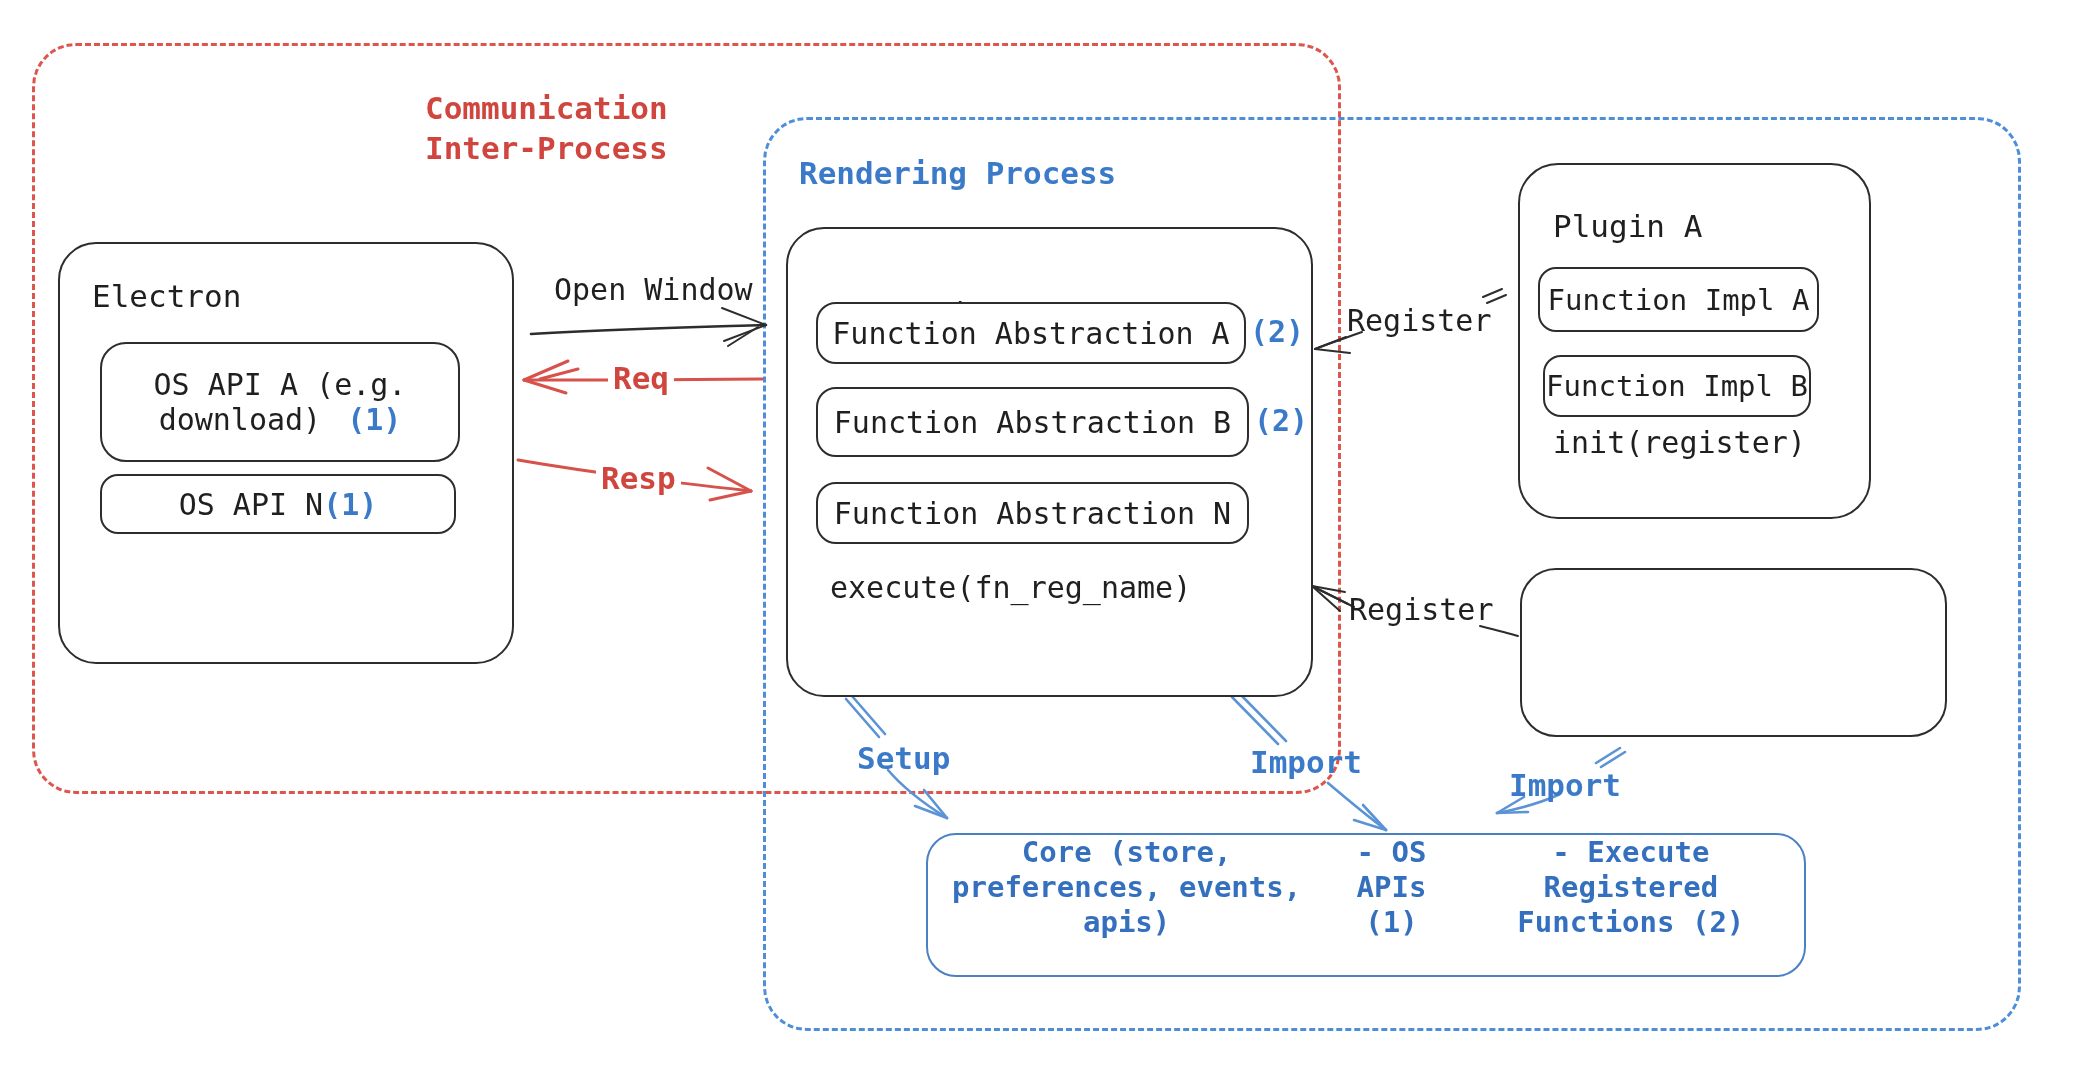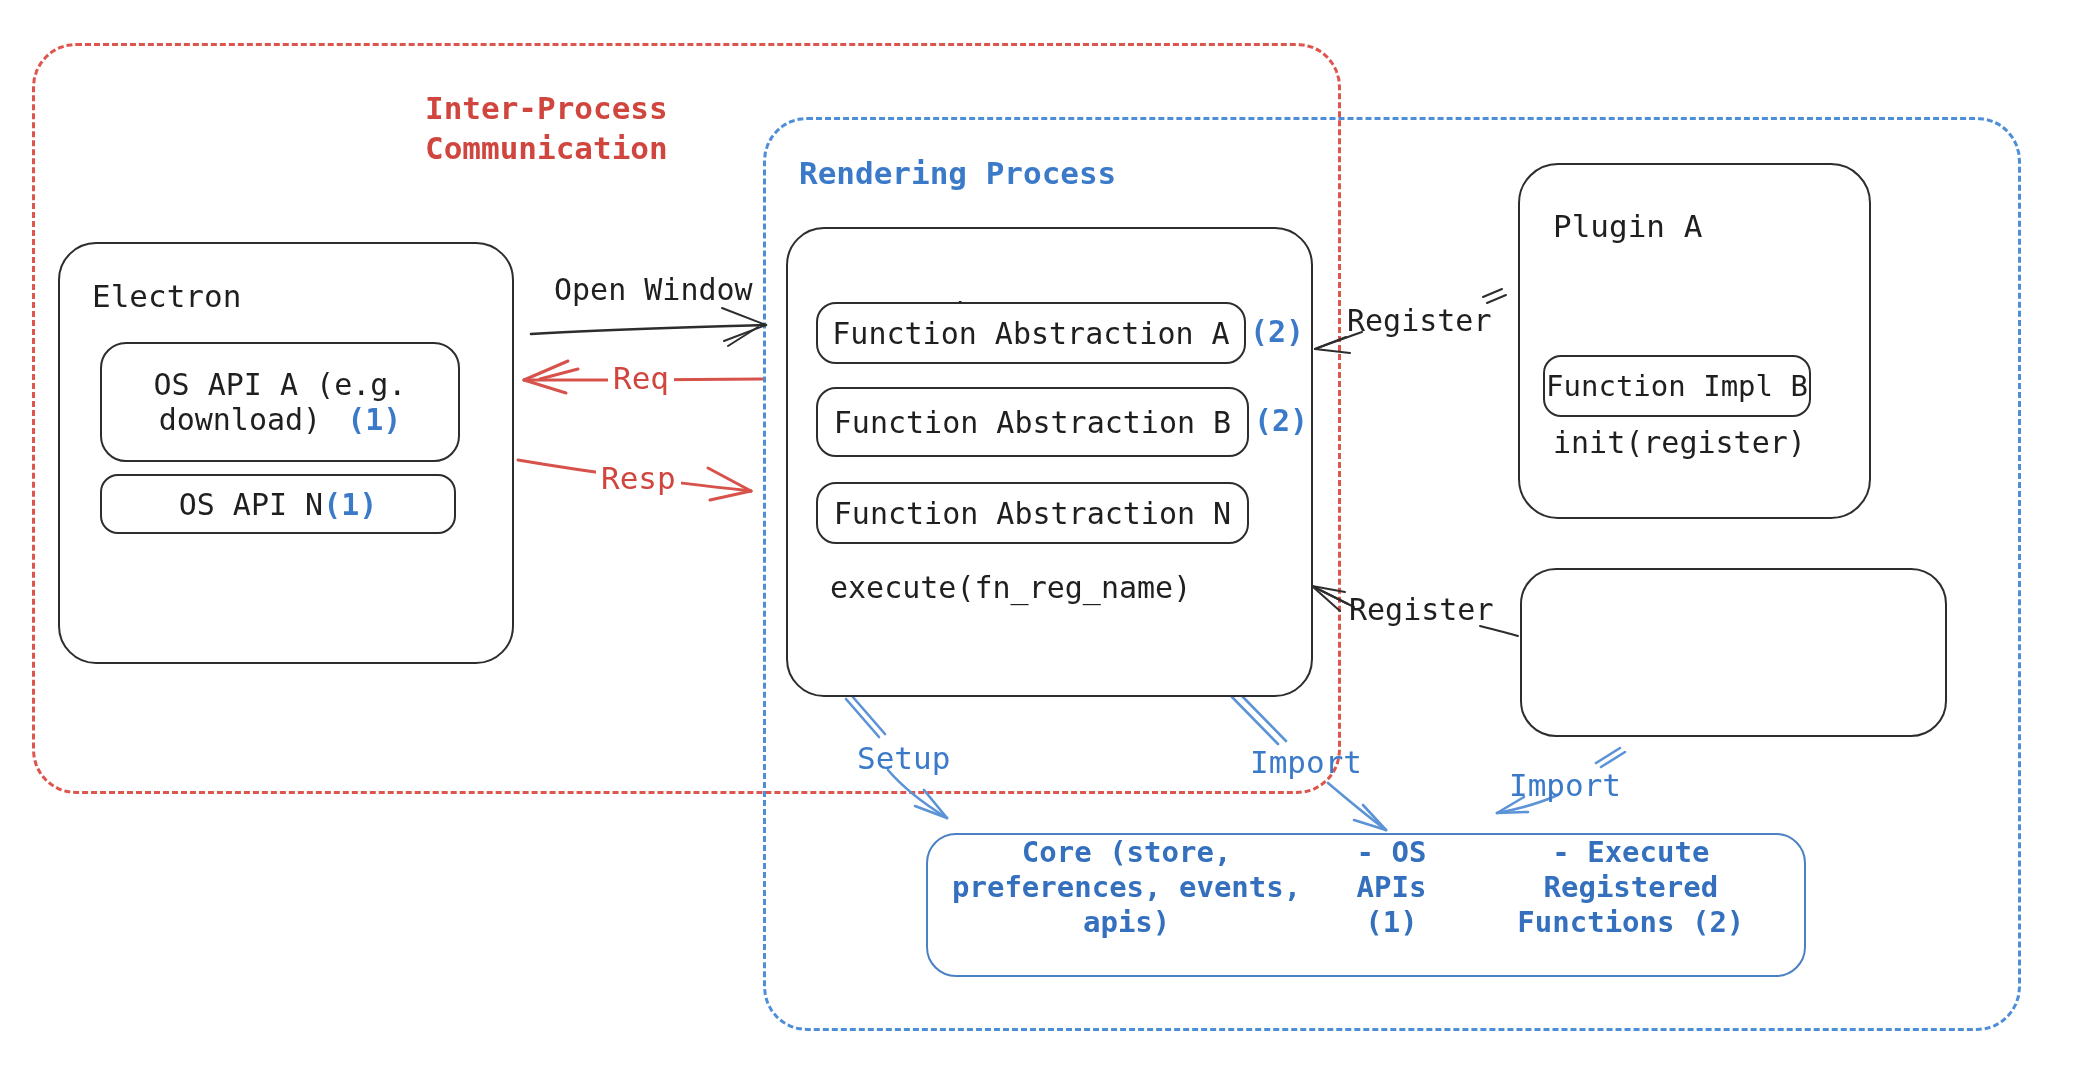--- a/index.html
+++ b/index.html
@@ -47,21 +47,21 @@
   .region-label{
     position:absolute;
     font-size:31px;
     font-weight:700;
     line-height:40px;
     white-space:nowrap;
   }
   .action-label{
     position:absolute;
     font-size:31px;
-    font-weight:400;
+    font-weight:700;
     white-space:nowrap;
     background:#ffffff;
     padding:0 5px;
   }
   .plain-label{
     position:absolute;
     font-size:30px;
     font-weight:400;
     white-space:nowrap;
     background:#ffffff;
@@ -93,22 +93,22 @@
 </style>
 </head>
 <body>
 
 <div id="canvas">
 
   <div class="region ipc" style="left:32px;top:43px;width:1303px;height:745px;"></div>
   <div class="region rendering" style="left:763px;top:117px;width:1252px;height:908px;"></div>
 
   <div class="region-label" style="left:425px;top:88px;color:#d0463f;">
+    <div>Communication</div>
     <div>Inter-Process</div>
-    <div>Communication</div>
   </div>
   <div class="region-label" style="left:799px;top:153px;color:#3b7ac9;">
     <div>Rendering Process</div>
   </div>
 
   <svg class="overlay" viewBox="0 0 2074 1066">
 
     <g>
       <path class="ink" d="M531,334 C610,329 700,327 766,325"></path>
       <path class="inkthin" d="M766,325 L722,308"></path>
@@ -215,20 +215,25 @@
       <span>Function Abstraction N</span>
     </div>
   </div>
   <div class="abs mono30" style="left:830px;top:570px;">execute(fn_reg_name)</div>
 
   <div class="plain-label" style="left:1343px;top:303px;background:transparent;">Register</div>
   <div class="plain-label" style="left:1345px;top:592px;background:transparent;">Register</div>
 
   <div class="box" style="left:1518px;top:163px;width:349px;height:352px;border-radius:40px;"></div>
   <div class="title" style="left:1553px;top:208px;">Plugin A</div>
+  <div class="box small" style="left:1538px;top:267px;width:277px;height:61px;border-radius:18px;">
+    <div class="center-col" style="font-size:29px;white-space:nowrap;">
+      <span>Function Impl A</span>
+    </div>
+  </div>
   <div class="box small" style="left:1543px;top:355px;width:264px;height:58px;border-radius:18px;">
     <div class="center-col" style="font-size:29px;white-space:nowrap;">
       <span>Function Impl B</span>
     </div>
   </div>
   <div class="abs mono30" style="left:1553px;top:425px;">init(register)</div>
 
   <div class="box" style="left:1520px;top:568px;width:423px;height:165px;border-radius:36px;"></div>
 
   <div class="action-label blue" style="left:852px;top:740px;background:transparent;">Setup</div>

